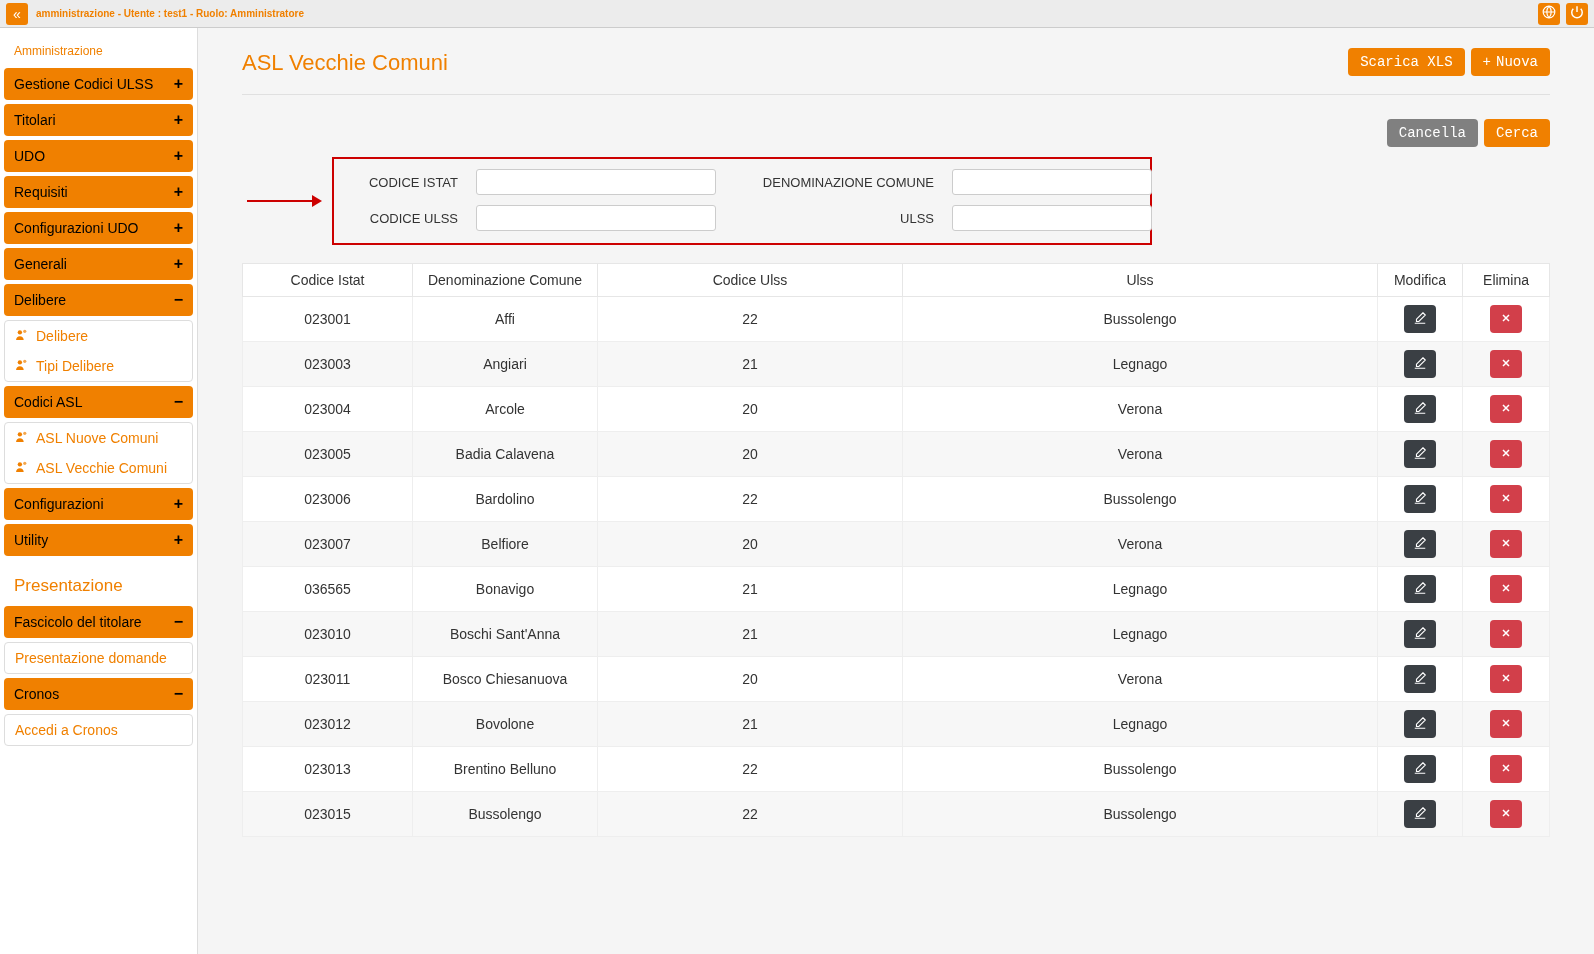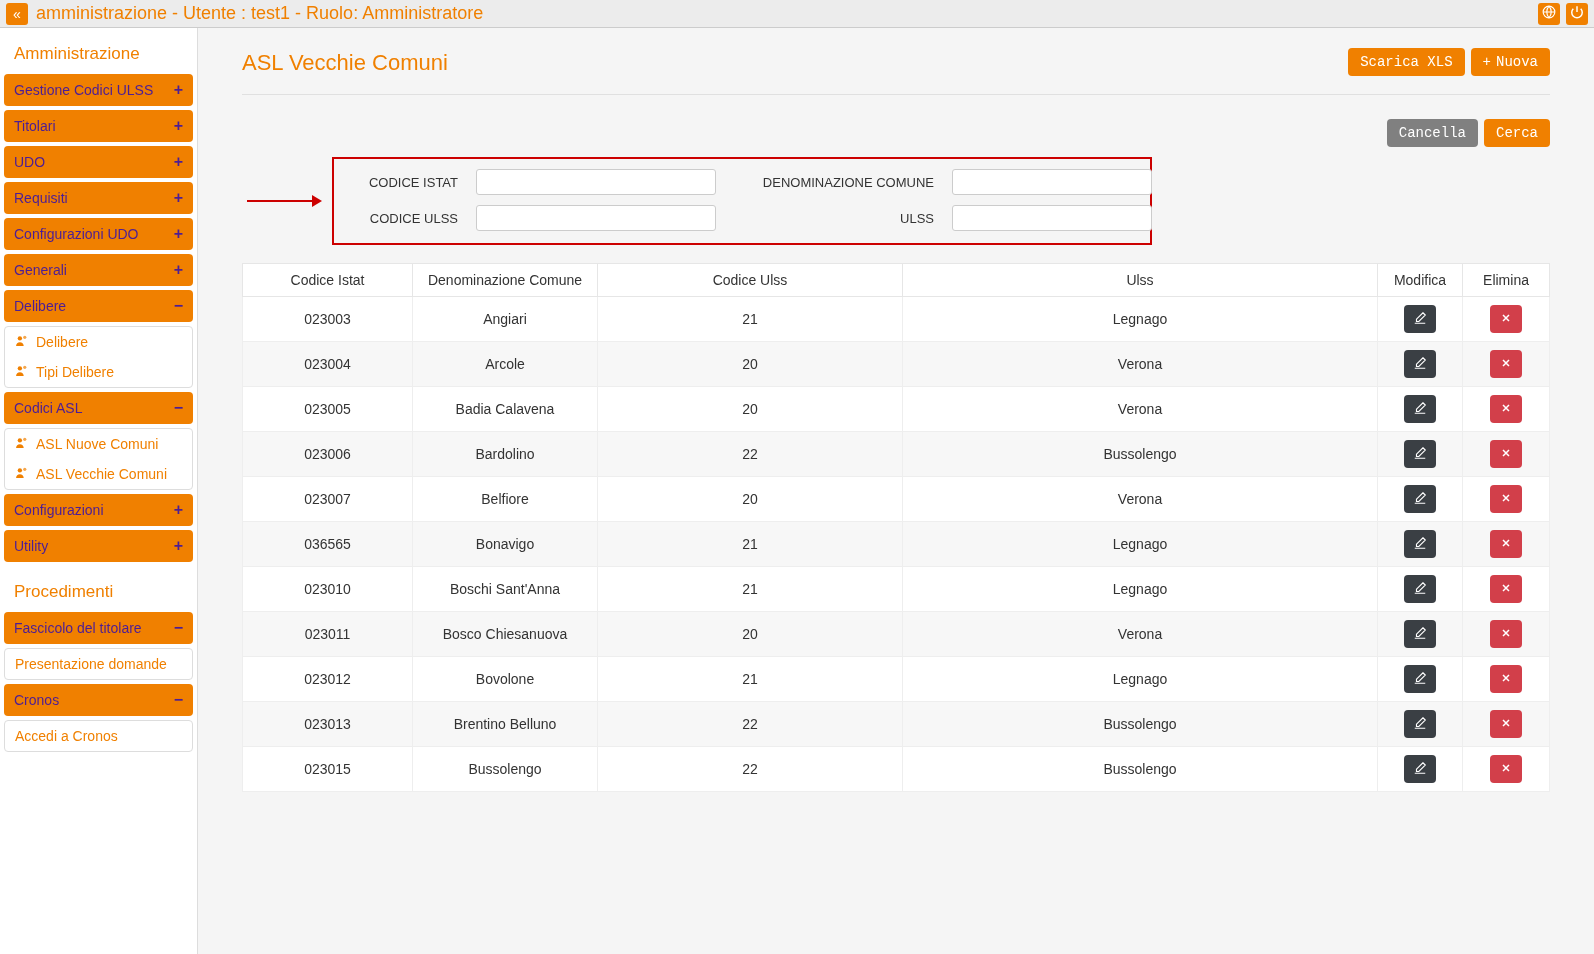--- a/index.html
+++ b/index.html
@@ -20,39 +20,39 @@
       border: none;
       width: 22px;
       height: 22px;
       border-radius: 3px;
       display: flex;
       align-items: center;
       justify-content: center;
       cursor: pointer;
       font-size: 14px;
     }
-    .topbar-title { color: #f08000; font-weight: normal; font-size: 18px; text-align: center; }
+    .topbar-title { color: #f08000; font-weight: bold; font-size: 10px; text-align: center; }
     .topbar-right { display: flex; gap: 6px; }
 
     .layout { display: flex; height: calc(100vh - 28px); }
     .sidebar {
       width: 198px;
       background: #fff;
       border-right: 1px solid #ddd;
       overflow-y: auto;
       padding: 4px;
     }
     .sidebar-heading {
       color: #f08000;
-      font-size: 17px;
+      font-size: 12px;
       padding: 12px 10px 10px 10px;
     }
     .sidebar-section {
       background: #f08000;
-      color: #4c1d95;
+      color: #000000;
       padding: 7px 10px;
       border-radius: 4px;
       margin-bottom: 4px;
       display: flex;
       justify-content: space-between;
       align-items: center;
       cursor: pointer;
       font-size: 14px;
     }
     .sidebar-section-icon { font-weight: bold; font-size: 16px; }
@@ -271,21 +271,21 @@
         </div>
         <div class="sidebar-section">
           <span>Configurazioni</span>
           <span class="sidebar-section-icon">+</span>
         </div>
         <div class="sidebar-section">
           <span>Utility</span>
           <span class="sidebar-section-icon">+</span>
         </div>
       </div>
-    <div class="sidebar-heading secondary">Procedimenti</div>
+    <div class="sidebar-heading secondary">Presentazione</div>
     <div id="sections2">
         <div class="sidebar-section">
           <span>Fascicolo del titolare</span>
           <span class="sidebar-section-icon">−</span>
         </div>
         <div class="sidebar-subpanel">
           <div class="sidebar-subitem">
             <span>Presentazione domande</span>
           </div>
         </div>
@@ -345,20 +345,36 @@
           <th class="col-istat">Codice Istat</th>
           <th class="col-denom">Denominazione Comune</th>
           <th class="col-ulsscode">Codice Ulss</th>
           <th>Ulss</th>
           <th class="col-mod">Modifica</th>
           <th class="col-del">Elimina</th>
         </tr>
       </thead>
       <tbody id="tbody">
           <tr>
+            <td>023001</td>
+            <td>Affi</td>
+            <td>22</td>
+            <td>Bussolengo</td>
+            <td><button class="icon-btn dark">
+                <span><svg width="14" height="14" viewBox="0 0 24 24" fill="none" stroke="#fff" stroke-width="2">
+                    <path d="M17 3l4 4-11 11H6v-4L17 3zM3 21h18"></path>
+                  </svg></span>
+              </button></td>
+            <td><button class="icon-btn red">
+                <span><svg width="12" height="12" viewBox="0 0 24 24" fill="none" stroke="#fff" stroke-width="3">
+                    <path d="M6 6l12 12M18 6L6 18"></path>
+                  </svg></span>
+              </button></td>
+          </tr>
+          <tr>
             <td>023003</td>
             <td>Angiari</td>
             <td>21</td>
             <td>Legnago</td>
             <td><button class="icon-btn dark">
                 <span><svg width="14" height="14" viewBox="0 0 24 24" fill="none" stroke="#fff" stroke-width="2">
                     <path d="M17 3l4 4-11 11H6v-4L17 3zM3 21h18"></path>
                   </svg></span>
               </button></td>
             <td><button class="icon-btn red">

